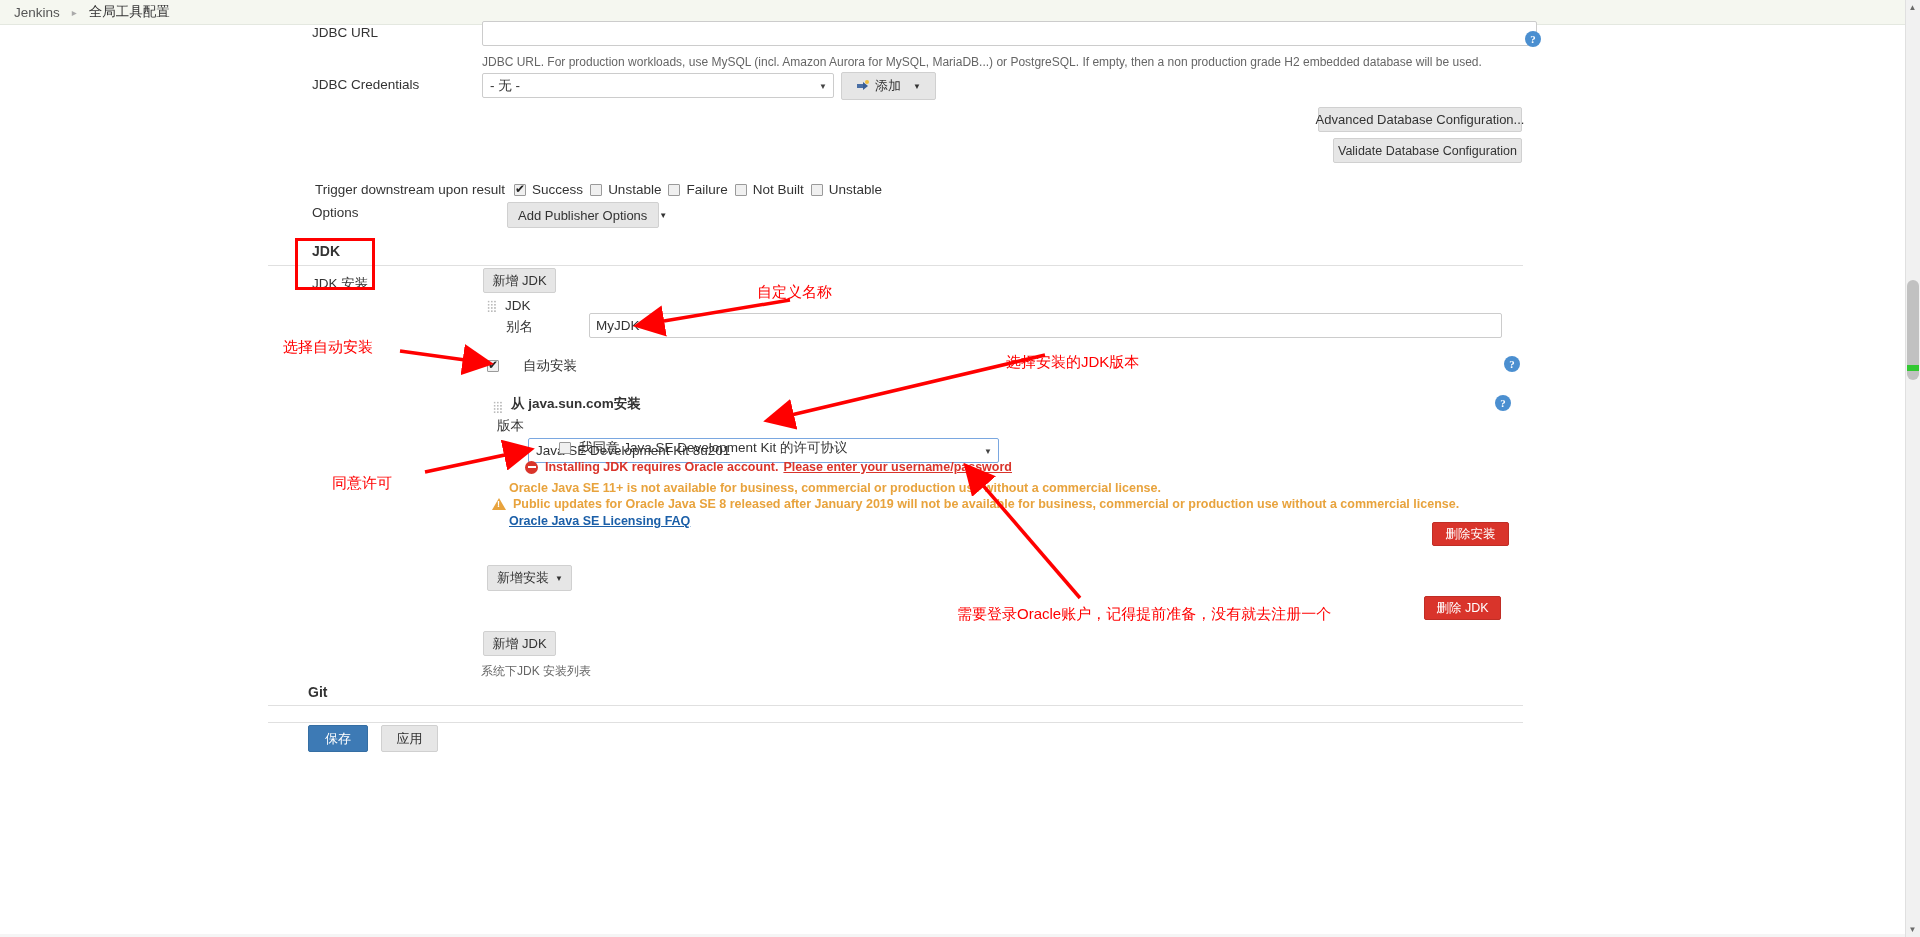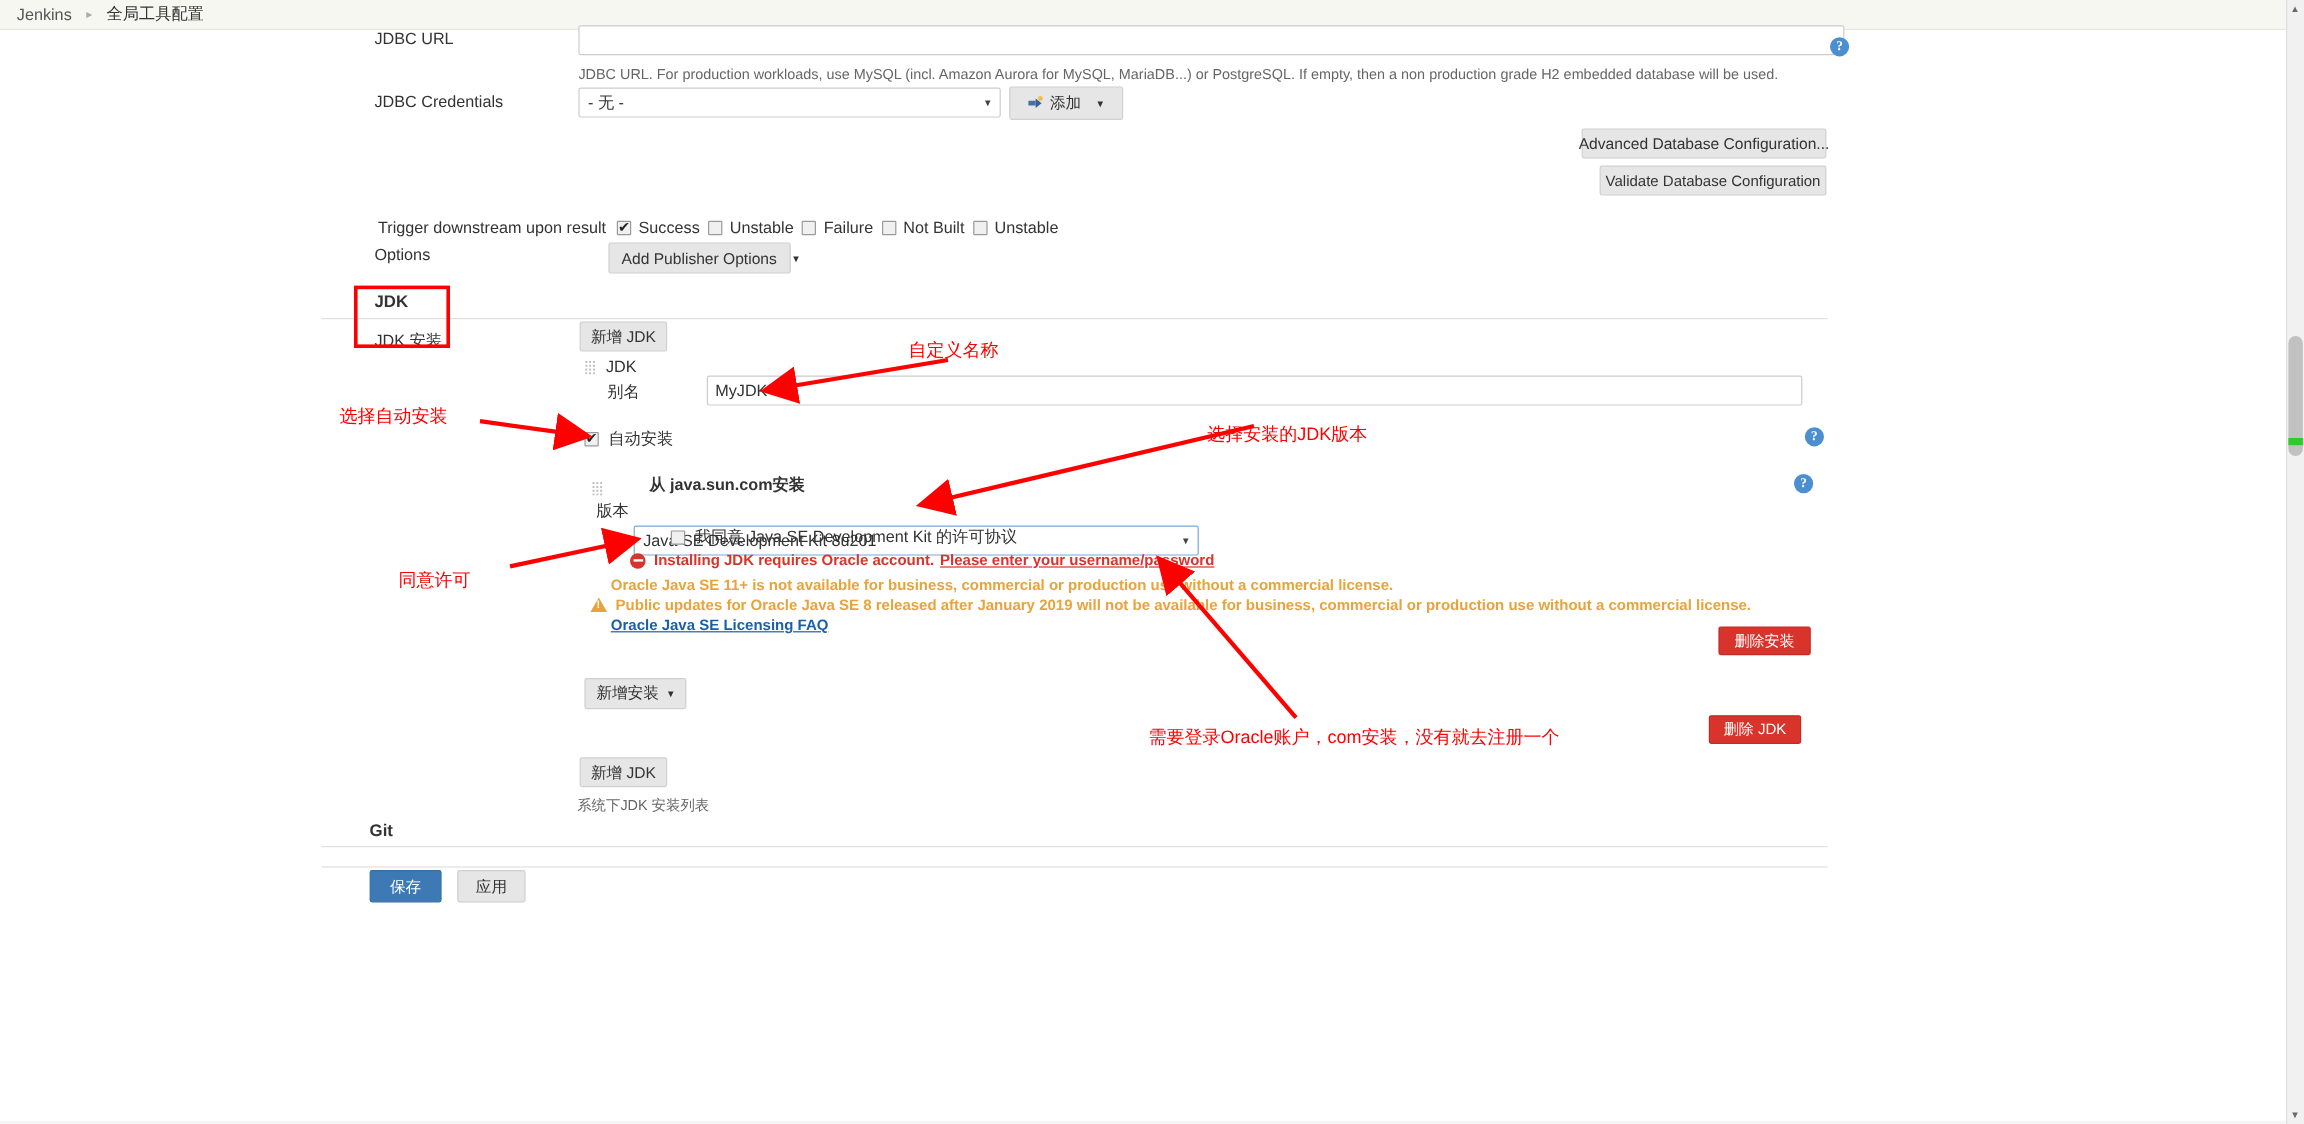--- a/index.html
+++ b/index.html
@@ -288,27 +288,27 @@
     <div class="row btn btn-grey" style="left:483px; top:243px; width:73px; height:25px;">新增 JDK</div>
 
     <div class="row" style="left:487px; top:273px; display:flex; align-items:center;">
       <span class="drag-handle"></span>
       <span class="lbl" style="margin-left:8px;">JDK</span>
     </div>
 
     <div class="row lbl" style="left:506px; top:293px;">别名</div>
     <input type="text" class="row" style="left: 589px; top: 288px; width: 913px;" value="MyJDK">
 
-    <div class="row" style="left:487px; top:332px; display:flex; align-items:center;">
+    <div class="row" style="left:487px; top:332px; display:flex; align-items:center;gap:16px;">
       <span class="cb on"></span>
       <span class="lbl" style="margin-left:8px;">自动安装</span>
     </div>
     <div class="row help-icon" style="left:1504px; top:331px;">?</div>
 
-    <div class="row" style="left:493px; top:370px; display:flex; align-items:flex-end;gap:30px;">
+    <div class="row" style="left:493px; top:370px; display:flex; align-items:flex-end;">
       <span class="drag-handle"></span>
       <span class="lbl" style="margin-left:8px; font-weight:bold;">从 java.sun.com安装</span>
     </div>
     <div class="row help-icon" style="left:1495px; top:370px;">?</div>
 
     <div class="row lbl" style="left:497px; top:392px;">版本</div>
     <div class="row sel focused" style="left:528px; top:388px; width:471px;">
       <span class="cv">Java SE Development Kit 8u201</span>
     </div>
 
@@ -373,21 +373,21 @@
 
     <line x1="425" y1="472" x2="528" y2="450" stroke="#ff0000" stroke-width="3.5" marker-end="url(#ah)"></line>
 
     <line x1="1080" y1="598" x2="968" y2="468" stroke="#ff0000" stroke-width="3.5" marker-end="url(#ah)"></line>
   </svg>
 
   <div class="anno-text" style="left:757px; top:283px;">自定义名称</div>
   <div class="anno-text" style="left:283px; top:338px;">选择自动安装</div>
   <div class="anno-text" style="left:1006px; top:353px;">选择安装的JDK版本</div>
   <div class="anno-text" style="left:332px; top:474px;">同意许可</div>
-  <div class="anno-text" style="left:957px; top:605px;">需要登录Oracle账户，com安装，没有就去注册一个</div>
+  <div class="anno-text" style="left:957px; top:605px;">需要登录Oracle账户，记得提前准备，没有就去注册一个</div>
 
   <div class="scrollbar">
     <div class="scroll-arrow" style="top:3px;">▲</div>
     <div class="scroll-thumb" style="top:280px; height:100px;"></div>
     <div class="green-mark" style="top:365px;"></div>
     <div class="scroll-arrow" style="bottom:3px;">▼</div>
   </div>
   <div class="bottom-bar"></div>
 
 </div>

